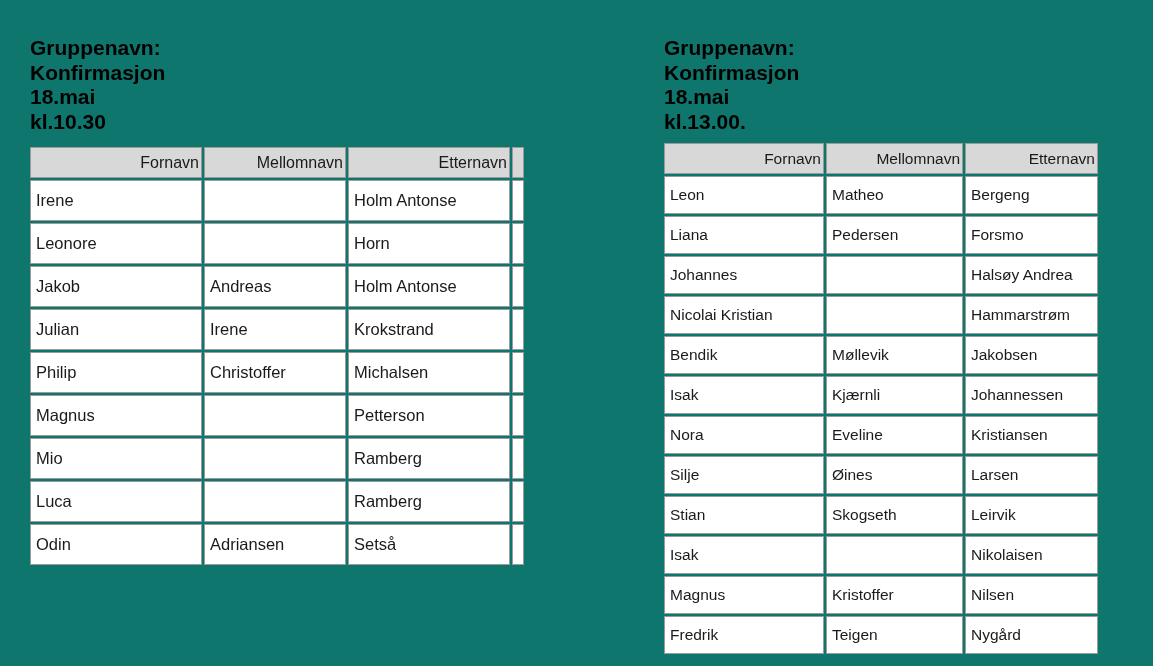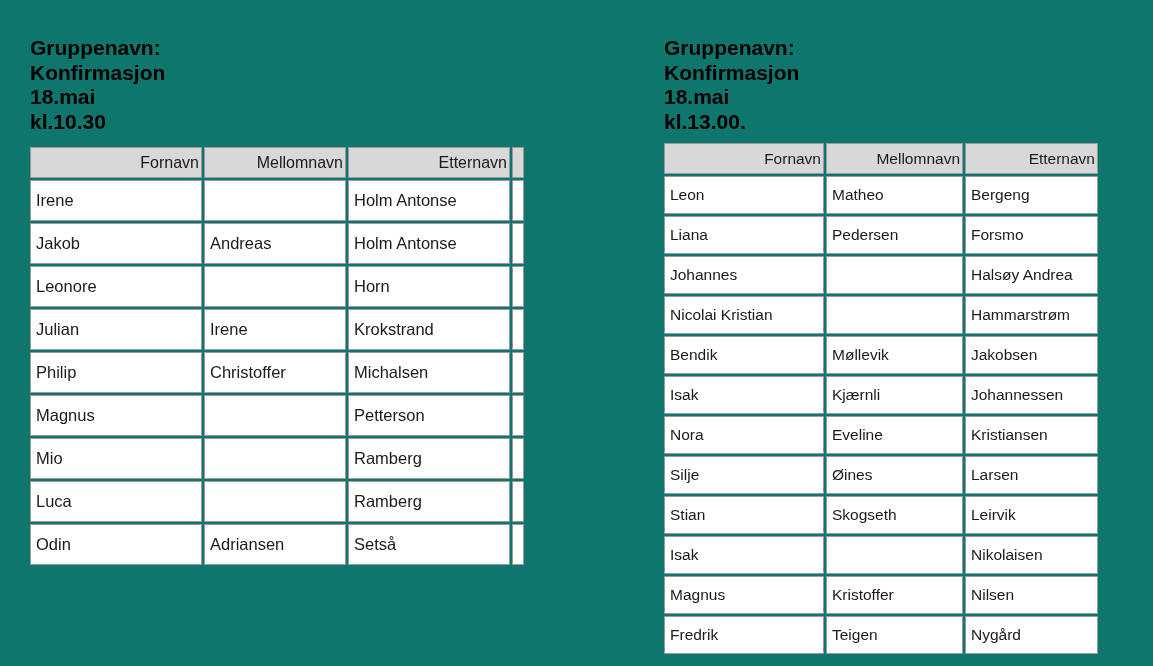--- a/index.html
+++ b/index.html
@@ -101,29 +101,29 @@
           </tr>
         </thead>
         <tbody>
             <tr>
               <td>Irene</td>
               <td></td>
               <td>Holm Antonse</td>
               <td class="sliver"></td>
             </tr>
             <tr>
+              <td>Leonore</td>
+              <td></td>
+              <td>Horn</td>
+              <td class="sliver"></td>
+            </tr>
+            <tr>
               <td>Jakob</td>
               <td>Andreas</td>
               <td>Holm Antonse</td>
-              <td class="sliver"></td>
-            </tr>
-            <tr>
-              <td>Leonore</td>
-              <td></td>
-              <td>Horn</td>
               <td class="sliver"></td>
             </tr>
             <tr>
               <td>Julian</td>
               <td>Irene</td>
               <td>Krokstrand</td>
               <td class="sliver"></td>
             </tr>
             <tr>
               <td>Philip</td>

